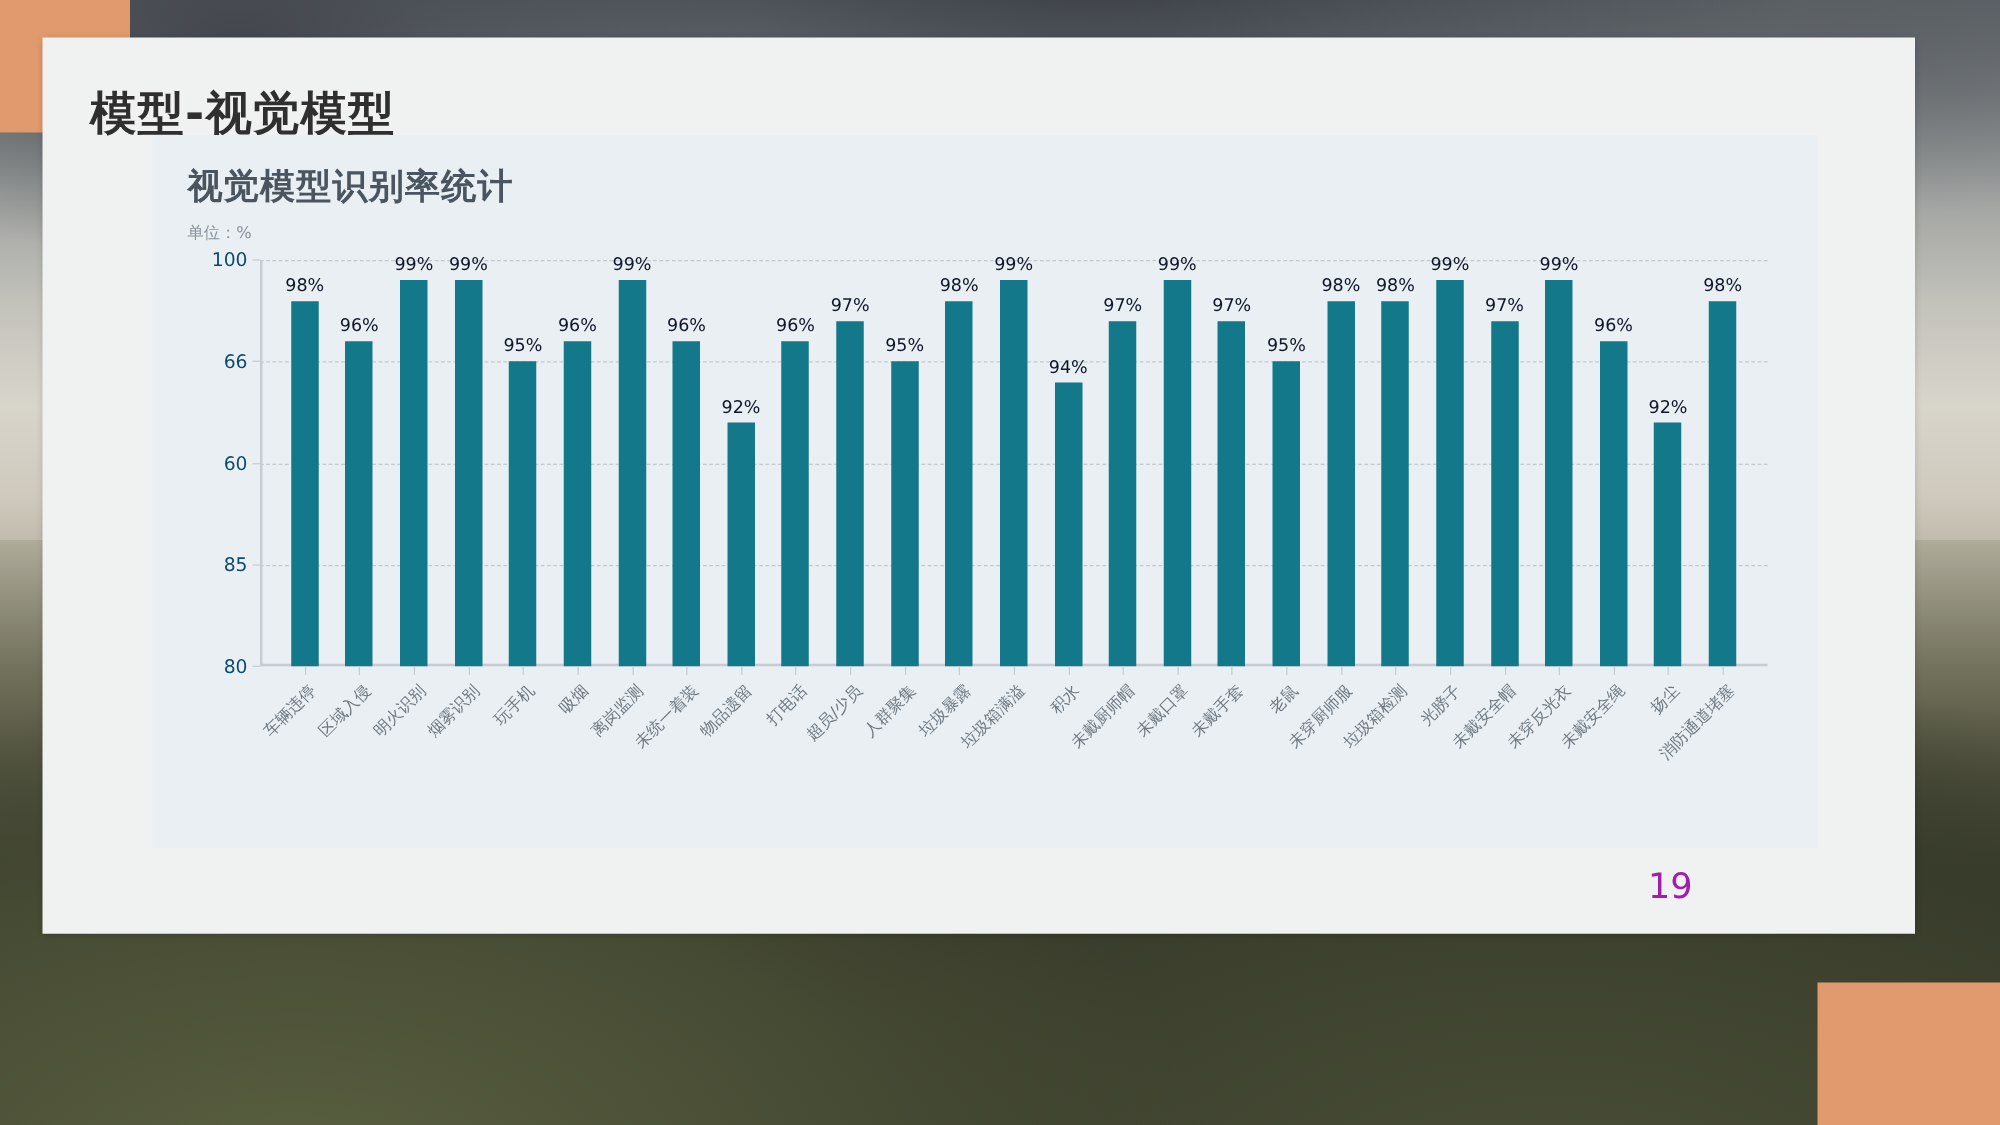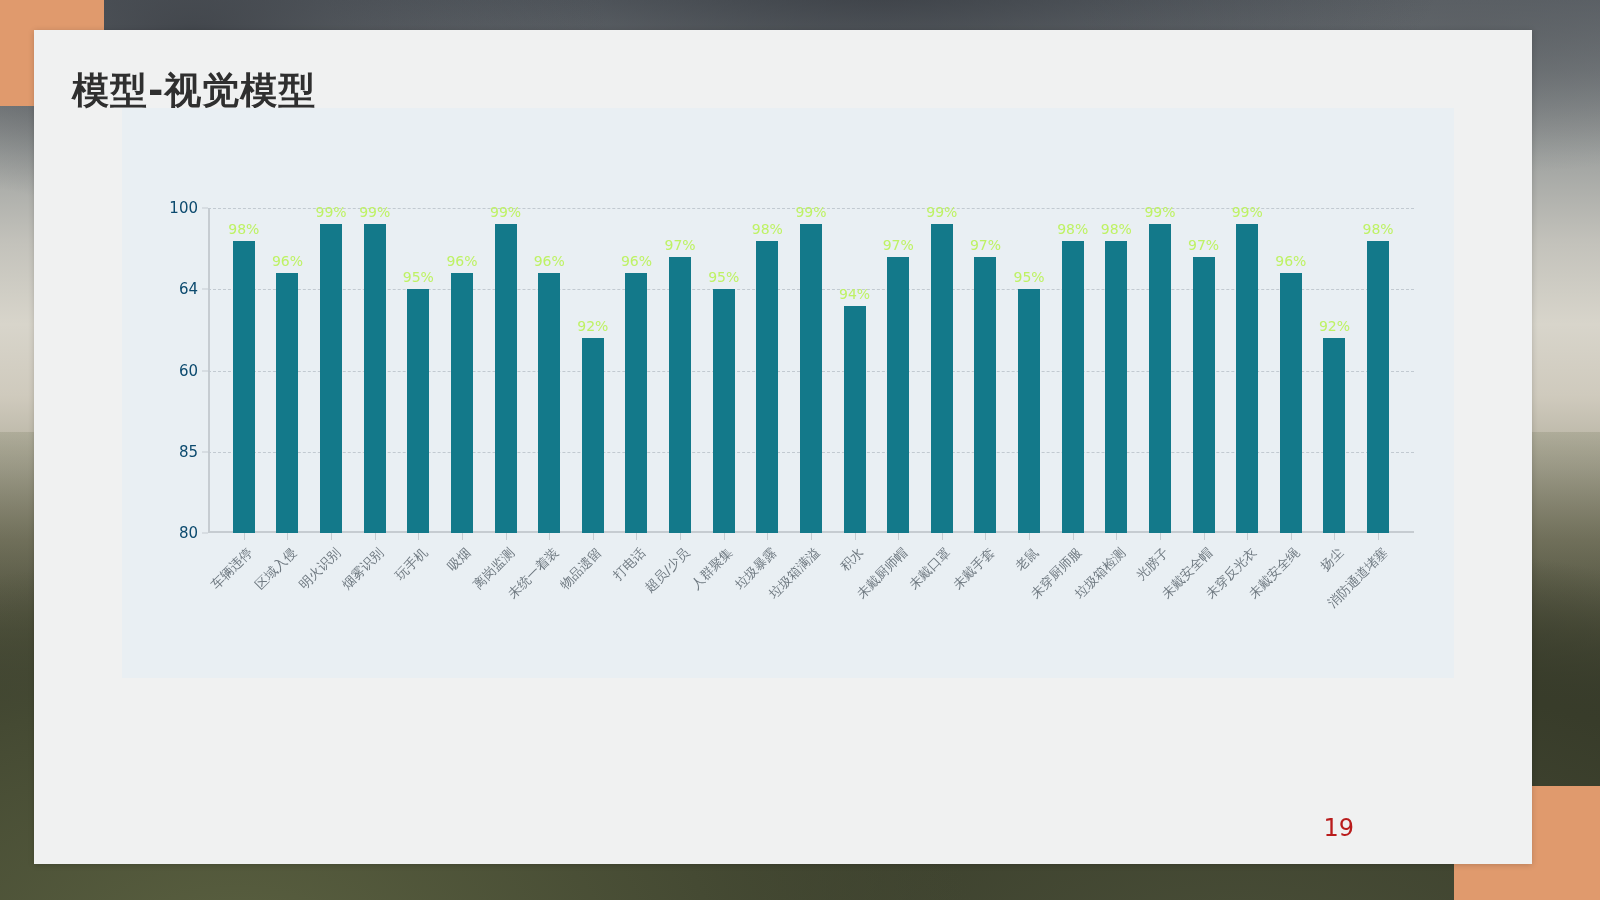--- a/index.html
+++ b/index.html
@@ -41,21 +41,21 @@
     width: 104px; height: 106px; background: #e09a6d;
   }
   .corner-br {
     position: absolute; right: 0; bottom: 0;
     width: 146px; height: 114px; background: #e09a6d;
   }
 
   
   .slide-panel {
     position: absolute;
-    left: 34px; top: 30px; width: 1498px; height: 834px;
+    left: 34px; top: 30px; width: 1498px; height: 717px;
     background: #f0f1f1;
     box-shadow: 0 1px 6px rgba(0,0,0,0.18);
   }
 
   .slide-title {
     position: absolute; left: 38px; top: 36px;
     font-size: 37px; font-weight: bold; color: #2f2f2f;
     letter-spacing: 1px;
     font-family: "DejaVu Sans", "Liberation Sans", sans-serif;
   }
@@ -119,21 +119,21 @@
     align-items: center; justify-content: flex-end;
   }
   .bar {
     width: 22px; background: #13798a;
     position: relative;
   }
   .bar-label {
     position: absolute; bottom: 100%; left: 50%;
     transform: translateX(-50%);
     margin-bottom: 4px;
-    font-size: 14px; color: #bef264; white-space: nowrap;
+    font-size: 14px; color: #0f172a; white-space: nowrap;
     font-family: "DejaVu Sans", "Liberation Sans", sans-serif;
   }
   .xtick-mark {
     position: absolute; top: 100%; left: 50%;
     width: 1px; height: 7px; background: #c6ccd1;
   }
   .xlab {
     position: absolute; top: 100%; left: 50%;
     margin-top: 10px;
     transform-origin: left top;
@@ -148,59 +148,63 @@
   
   .body-text {
     position: absolute;
     left: 90px; top: 676px; width: 1340px;
     font-size: 25px; line-height: 46px; color: #222222;
     font-family: "DejaVu Sans", "Liberation Sans", sans-serif;
   }
 
   .page-number {
     position: absolute; right: 178px; bottom: 22px;
-    font-size: 24px; color: #b91c1c;
+    font-size: 28px; color: #a21caf;
     font-family: "DejaVu Sans", "Liberation Sans", sans-serif;
   }
 </style>
 </head>
 <body>
 
 <div class="bg">
   <div class="bg-cloud"></div>
   <div class="bg-hill"></div>
 </div>
 
 <div class="corner-tl"></div>
 <div class="corner-br"></div>
 
 <div class="slide-panel">
 
   <div class="slide-title">模型-视觉模型</div>
 
   <div class="chart-card">
 
+    <div class="chart-head">
+      <div class="chart-title">视觉模型识别率统计</div>
+      <div class="chart-unit">单位：%</div>
+    </div>
 
     <div class="plot">
       <div class="y-axis-line"></div>
       <div class="x-axis-line"></div>
       <div id="gridlayer">
           <div class="gridline" style="top: 75%;"></div>
           <div class="gridline" style="top: 50%;"></div>
           <div class="gridline" style="top: 25%;"></div>
           <div class="gridline" style="top: 0%;"></div>
         </div>
       <div id="yticklayer">
           <div class="ytick" style="top: 100%; text-align: center;">80</div>
           <div class="ytick-mark" style="top: 100%;"></div>
           <div class="ytick" style="top: 75%;">85</div>
           <div class="ytick-mark" style="top: 75%;"></div>
           <div class="ytick" style="top: 50%;">60</div>
           <div class="ytick-mark" style="top: 50%;"></div>
-          <div class="ytick" style="top: 25%;">64</div>
+          <div class="ytick" style="top: 25%;">66</div>
           <div class="ytick-mark" style="top: 25%;"></div>
           <div class="ytick" style="top: 0%;">100</div>
           <div class="ytick-mark" style="top: 0%;"></div>
         </div>
       <div class="bars" id="barlayer">
           <div class="bar-slot">
             <div class="bar" style="height: 90%; background: rgb(19, 121, 138);">
               <div class="bar-label">98%</div>
             </div>
             <div class="xtick-mark"></div>

